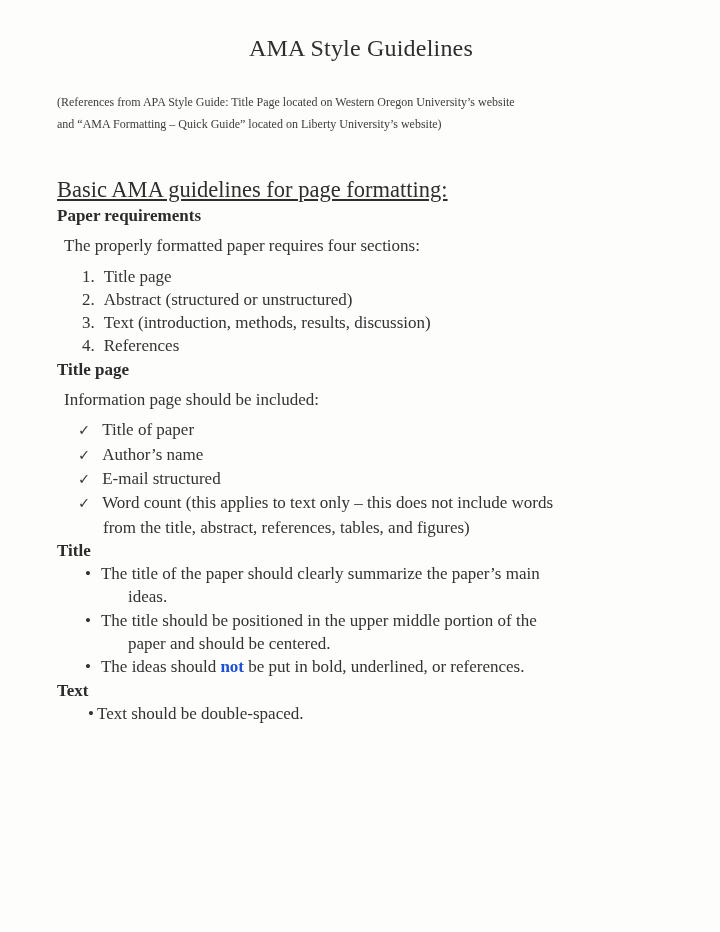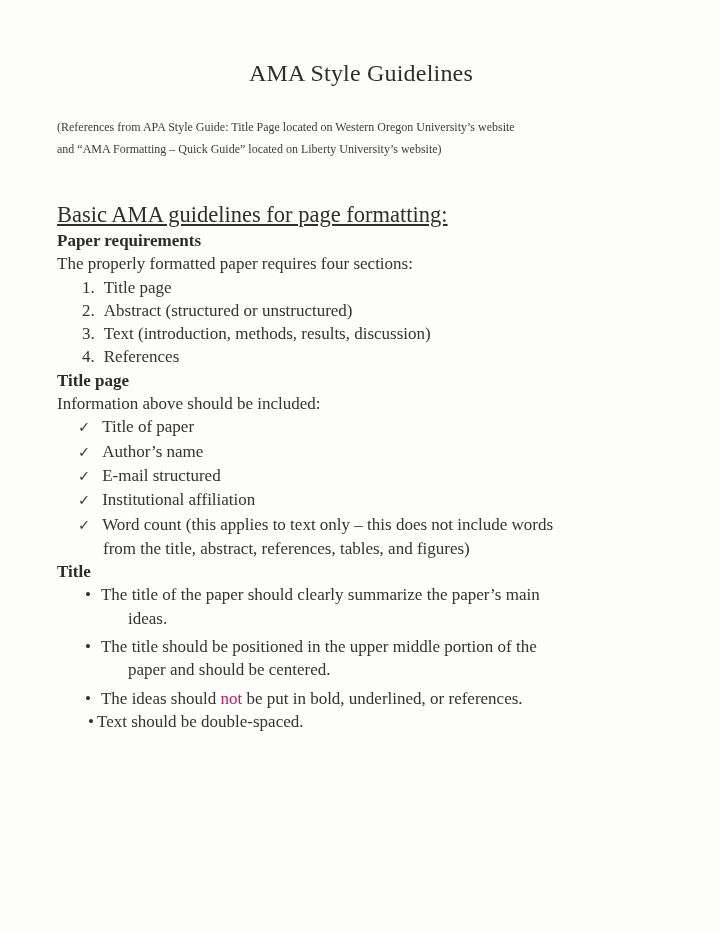--- a/index.html
+++ b/index.html
@@ -2,21 +2,21 @@
 <html><head>
 <meta charset="utf-8">
 <style>
   html, body { margin: 0; padding: 0; background: #ffffff; }
   .page {
     position: relative;
     width: 720px;
     height: 932px;
     box-sizing: border-box;
     background: #fdfdfc;
-    padding: 58px 55px 0 57px;
+    padding: 33px 55px 0 57px;
     font-family: "Liberation Serif", serif;
     color: #333333;
     overflow: hidden;
   }
   h1.doc-title {
     margin: 0;
     font-size: 24px;
     font-weight: 400;
     line-height: 30px;
     text-align: center;
@@ -43,44 +43,44 @@
     font-size: 17px;
     font-weight: 700;
     line-height: 23.3px;
     color: #2b2b2b;
   }
   .mt-pr   { margin-top: 31px; }
   .mt-tp   { margin-top: 27px; }
   .mt-ti   { margin-top: 22px; }
   .mt-tx   { margin-top: 27px; }
   p.body-text {
-    margin: 0;
+    margin: 7px;
     font-size: 17px;
     line-height: 23.3px;
   }
   .num-item, .check-item, .bullet-item {
     font-size: 17px;
     line-height: 23.3px;
   }
   .num-item { padding-left: 48px; text-indent: -23px; }
   .num { margin-right: 9px; }
   .check-item { padding-left: 46px; text-indent: -25px; }
   .check {
     margin-right: 12px;
     font-family: "DejaVu Sans", sans-serif;
     font-size: 14.5px;
     color: #3a3a3a;
   }
   .bullet-item { padding-left: 71px; text-indent: -43px; }
   .bullet { margin-right: 10px; }
-  .bullet-item + .bullet-item { margin-top: 5px; }
+  .bullet-item + .bullet-item { }
   .bullet-item.tight { padding-left: 38px; text-indent: -7px; }
   .bullet-item.tight .bullet { margin-right: 3px; }
   .t { white-space: pre-wrap; }
-  b { font-weight: 400; color: #be185d; }
+  b { font-weight: 700; color: #1d4ed8; }
 </style>
 </head>
 <body>
 
 <div class="page">
 
   <h1 class="doc-title">AMA Style Guidelines</h1>
 
   <p class="ref-note">(References from APA Style Guide: Title Page located on Western Oregon University’s website
 and “AMA Formatting – Quick Guide” located on Liberty University’s website)</p>
@@ -90,36 +90,36 @@
   <h3 class="sec-heading mt-pr">Paper requirements</h3>
   <p class="body-text">The properly formatted paper requires four sections:</p>
   <div class="num-list">
     <div class="num-item"><span class="num">1.</span><span class="t">Title page</span></div>
     <div class="num-item"><span class="num">2.</span><span class="t">Abstract (structured or unstructured)</span></div>
     <div class="num-item"><span class="num">3.</span><span class="t">Text (introduction, methods, results, discussion)</span></div>
     <div class="num-item"><span class="num">4.</span><span class="t">References</span></div>
   </div>
 
   <h3 class="sec-heading mt-tp">Title page</h3>
-  <p class="body-text">Information above should be included:</p>
+  <p class="body-text">Information page should be included:</p>
   <div class="check-list">
     <div class="check-item"><span class="check">✓</span><span class="t">Title of paper</span></div>
     <div class="check-item"><span class="check">✓</span><span class="t">Author’s name</span></div>
     <div class="check-item"><span class="check">✓</span><span class="t">E-mail structured</span></div>
-    <div class="check-item"><span class="check">✓</span><span class="t">Institutional affiliation</span></div>
     <div class="check-item"><span class="check">✓</span><span class="t">Word count (this applies to text only – this does not include words
 from the title, abstract, references, tables, and figures)</span></div>
   </div>
 
   <h3 class="sec-heading mt-ti">Title</h3>
   <div class="bullet-list">
     <div class="bullet-item"><span class="bullet">•</span><span class="t">The title of the paper should clearly summarize the paper’s main
 ideas.</span></div>
     <div class="bullet-item"><span class="bullet">•</span><span class="t">The title should be positioned in the upper middle portion of the
 paper and should be centered.</span></div>
     <div class="bullet-item"><span class="bullet">•</span><span class="t"><span>The ideas should </span><b>not</b><span> be put in bold, underlined, or references.</span></span></div>
   </div>
 
+  <h3 class="sec-heading mt-tx">Text</h3>
   <div class="bullet-list">
     <div class="bullet-item tight"><span class="bullet">•</span><span class="t">Text should be double-spaced.</span></div>
   </div>
 
 </div>
 
 </body></html>

